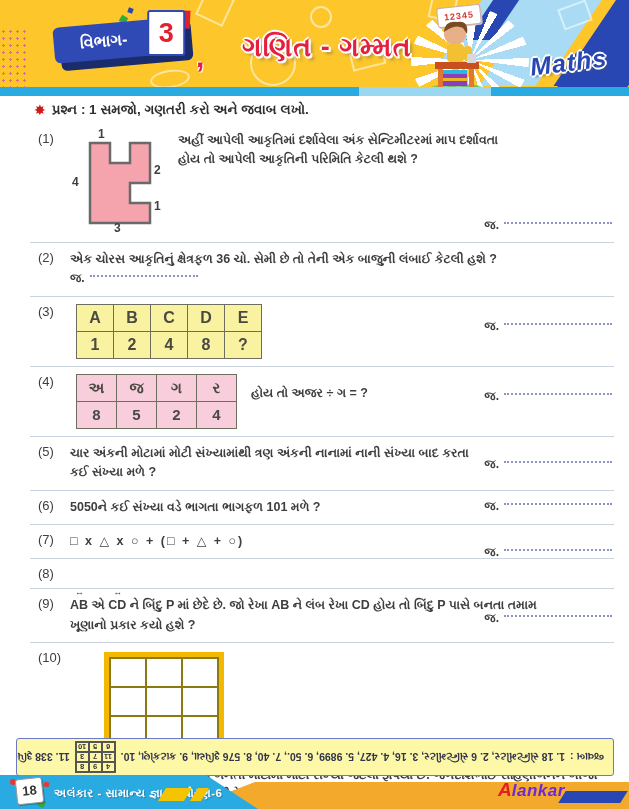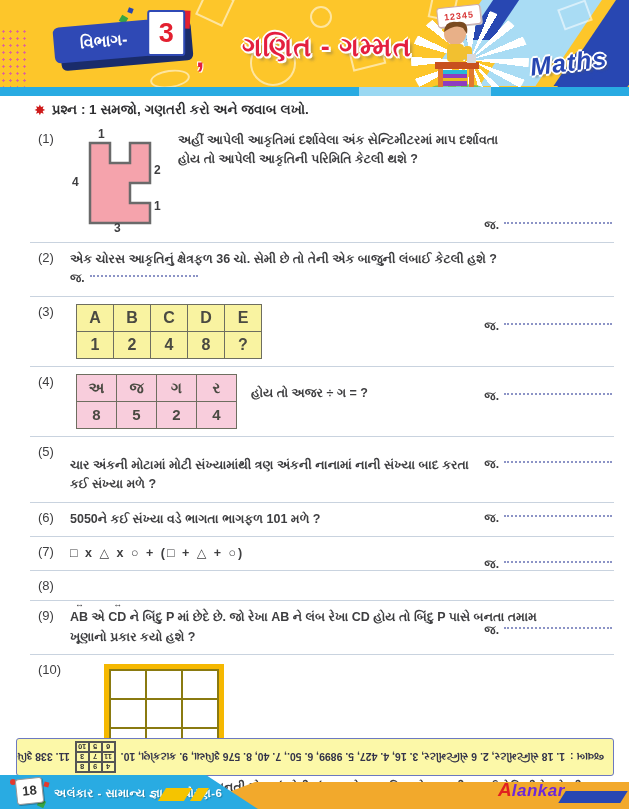--- a/index.html
+++ b/index.html
@@ -258,21 +258,21 @@
           <td>4</td>
         </tr>
       </tbody>
         </table>
       <div class="qtext tbl-side-text">હોય તો અજર ÷ ગ = ?</div>
       <span class="ans" style="top:22px;"><span class="ans-label">જ.</span><span class="dotline"></span></span>
     </div>
 
     <div class="qrow">
       <span class="qno">(5)</span>
-      <div class="qtext" style="max-width:420px;margin-top:12px;">ચાર અંકની મોટામાં મોટી સંખ્યામાંથી ત્રણ અંકની નાનામાં નાની સંખ્યા બાદ કરતા કઈ સંખ્યા મળે ?</div>
+      <div class="qtext" style="max-width:420px;">ચાર અંકની મોટામાં મોટી સંખ્યામાંથી ત્રણ અંકની નાનામાં નાની સંખ્યા બાદ કરતા કઈ સંખ્યા મળે ?</div>
       <span class="ans" style="top:20px;"><span class="ans-label">જ.</span><span class="dotline"></span></span>
     </div>
 
     <div class="qrow">
       <span class="qno">(6)</span>
       <div class="qtext">5050ને કઈ સંખ્યા વડે ભાગતા ભાગફળ 101 મળે ?</div>
       <span class="ans" style="top:8px;"><span class="ans-label">જ.</span><span class="dotline"></span></span>
     </div>
 
     <div class="qrow">

